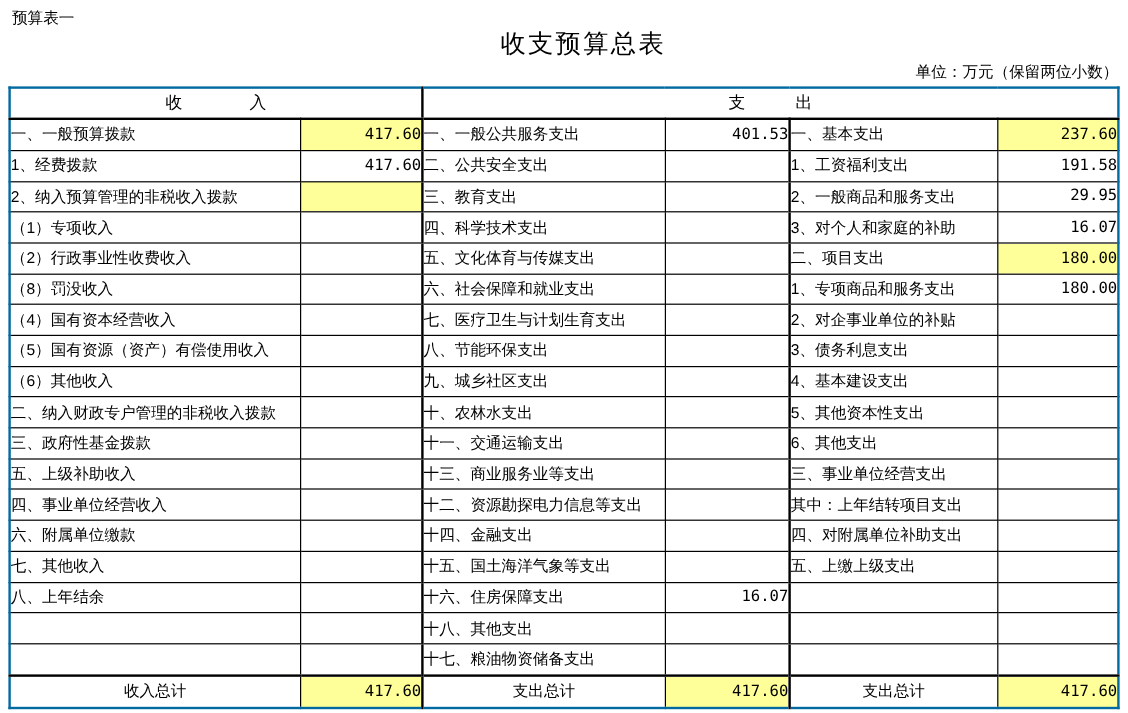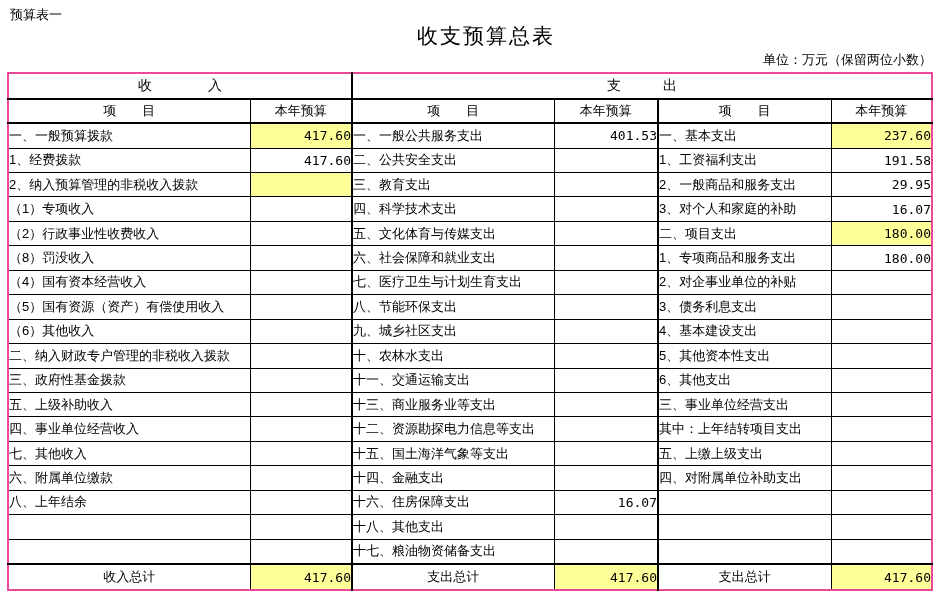--- a/index.html
+++ b/index.html
@@ -9,21 +9,21 @@
   }
   .sheet-label { position:absolute; top:6px; left:10px; font-size:13px; }
   .page-title {
     position:absolute; top:22px; left:16px; width:100%; text-align:center;
     font-size:21px; font-weight:normal; letter-spacing:2px;
   }
   .unit-note { position:absolute; top:51px; right:8px; font-size:13px; }
   table.budget {
     position:absolute; top:72px; left:7px; width:925px; height:519px;
     border-collapse:collapse; table-layout:fixed;
-    border:2px solid #ec4899;
+    border:2px solid #0369a1;
     padding-left:15px;
   }
   .budget th, .budget td {
     border:1px solid #000; padding:0; font-weight:normal;
     font-size:13px; overflow:hidden; white-space:nowrap;
   }
   .budget thead th { border-bottom:2px solid #000; text-align:center; }
   .budget thead tr.group th { height:24px; font-size:14px; }
   .budget thead tr.cols  th { height:22px; }
   .sec { border-left:2px solid #000 !important; }
@@ -51,28 +51,20 @@
     <col style="width:202px">
       <col style="width:104px">
     <col style="width:173px">
       <col style="width:101px">
   </colgroup>
   <thead>
     <tr class="group">
       <th colspan="2">收　　　　入</th>
       <th colspan="4" class="sec">支　　　出</th>
     </tr>
-    <tr class="cols">
-      <th>项　　目</th>
-      <th>本年预算</th>
-      <th class="sec">项　　目</th>
-      <th>本年预算</th>
-      <th class="sec">项　　目</th>
-      <th>本年预算</th>
-    </tr>
   </thead>
   <tbody>
       <tr>
         <td class="lbl">一、一般预算拨款</td>
         <td class="val hl">417.60</td>
         <td class="lbl sec">一、一般公共服务支出</td>
         <td class="val">401.53</td>
         <td class="lbl sec">一、基本支出</td>
         <td class="val hl">237.60</td>
       </tr>
@@ -166,33 +158,33 @@
       </tr>
       <tr>
         <td class="lbl">四、事业单位经营收入</td>
         <td class="val"></td>
         <td class="lbl sec">十二、资源勘探电力信息等支出</td>
         <td class="val"></td>
         <td class="lbl ind sec">其中：上年结转项目支出</td>
         <td class="val"></td>
       </tr>
       <tr>
+        <td class="lbl">六、附属单位缴款</td>
+        <td class="val"></td>
+        <td class="lbl sec">十四、金融支出</td>
+        <td class="val"></td>
+        <td class="lbl sec">四、对附属单位补助支出</td>
+        <td class="val"></td>
+      </tr>
+      <tr>
         <td class="lbl">七、其他收入</td>
         <td class="val"></td>
         <td class="lbl sec">十五、国土海洋气象等支出</td>
         <td class="val"></td>
         <td class="lbl sec">五、上缴上级支出</td>
-        <td class="val"></td>
-      </tr>
-      <tr>
-        <td class="lbl">六、附属单位缴款</td>
-        <td class="val"></td>
-        <td class="lbl sec">十四、金融支出</td>
-        <td class="val"></td>
-        <td class="lbl sec">四、对附属单位补助支出</td>
         <td class="val"></td>
       </tr>
       <tr>
         <td class="lbl">八、上年结余</td>
         <td class="val"></td>
         <td class="lbl sec">十六、住房保障支出</td>
         <td class="val">16.07</td>
         <td class="lbl sec"></td>
         <td class="val"></td>
       </tr>

